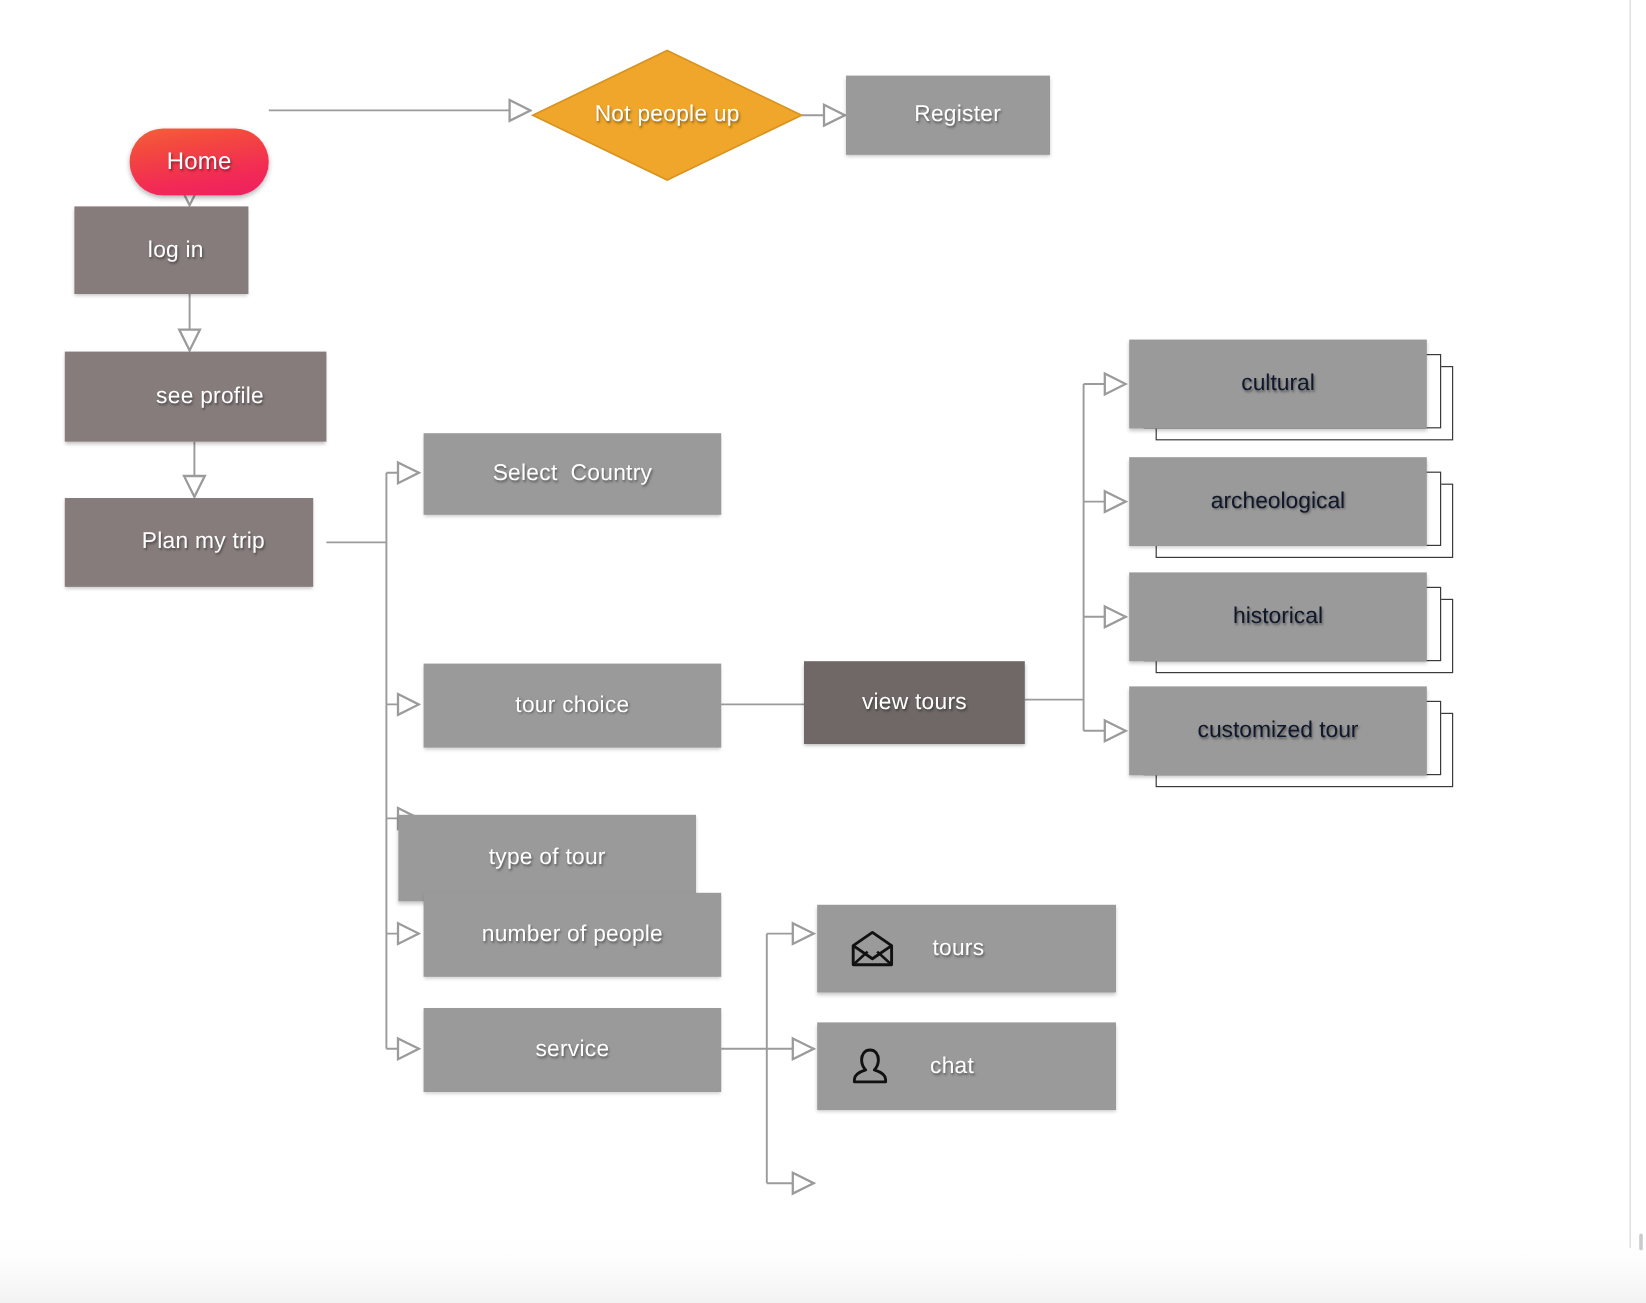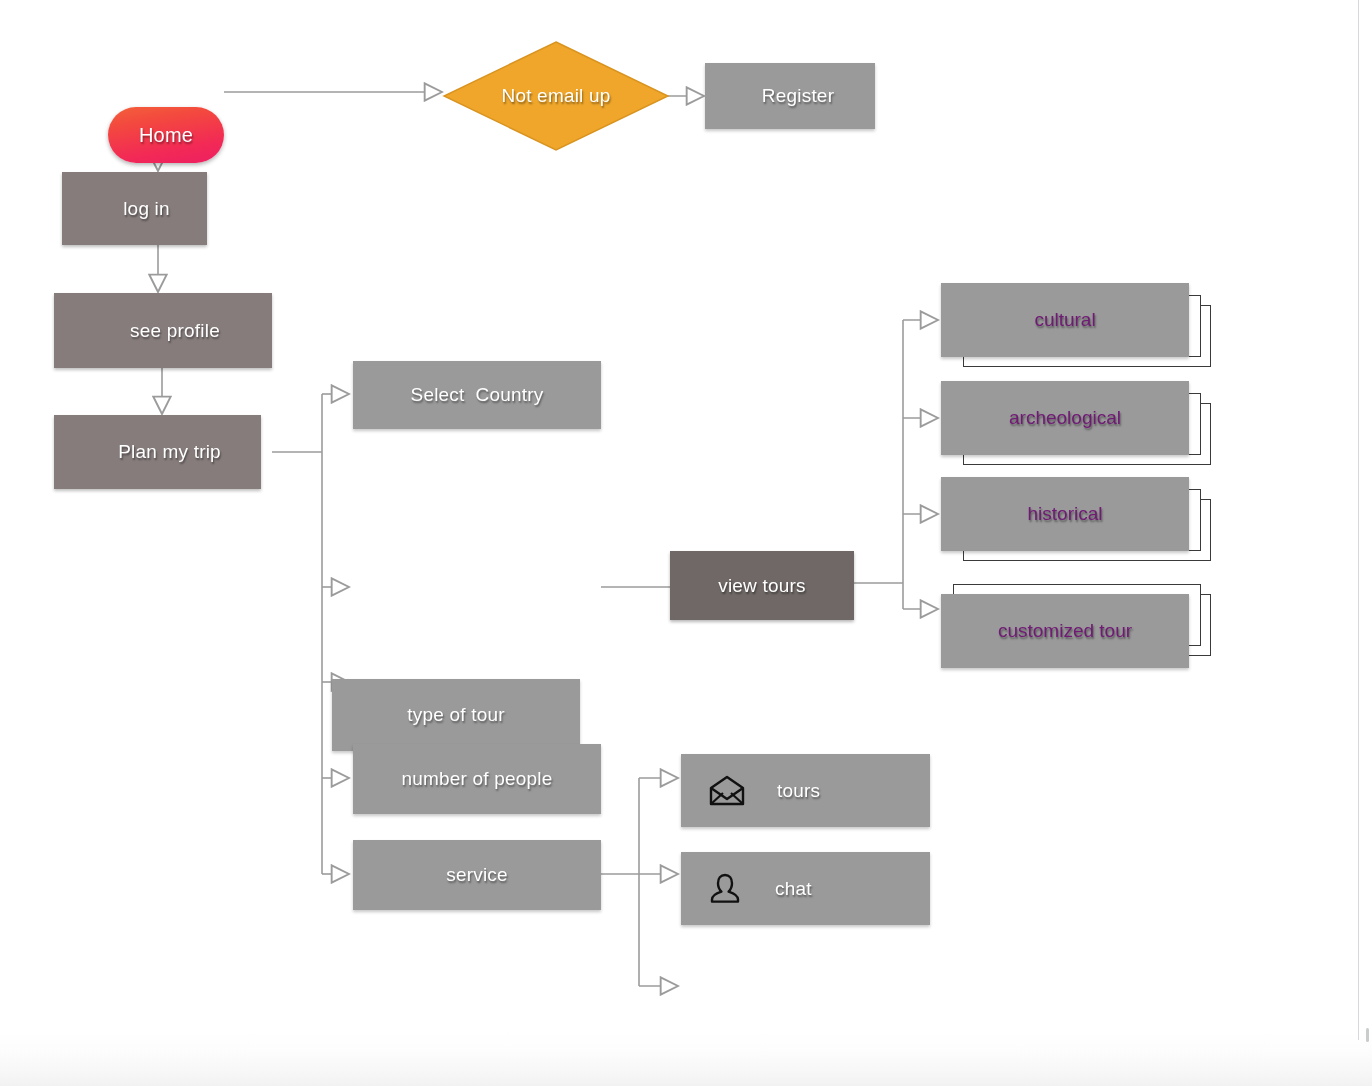--- a/index.html
+++ b/index.html
@@ -100,21 +100,21 @@
     border: 1.6px solid #3a3a3a;
   }
   .stack-wrap .face {
     position: absolute;
     left: 0; top: 0;
     background: #9a9a9a;
     box-shadow: 0 2px 3px rgba(0,0,0,0.22);
     display: flex;
     align-items: center;
     justify-content: center;
-    color: #701a75;
+    color: #0f172a;
     font-size: 19px;
     text-shadow: 1px 1.5px 2px rgba(0,0,0,0.42);
     white-space: pre;
   }
 
   
   .node-icon {
     justify-content: flex-start;
     padding-left: 26px;
     gap: 30px;
@@ -182,21 +182,21 @@
   </svg>
 
   <div class="node node-home" style="left:108px; top:65px; width:116px; height:56px;margin-top:42px;">
     <span>Home</span>
   </div>
 
   <div class="node node-diamond" style="left:442px; top:40px; width:228px; height:112px;">
     <svg class="dia-shape" viewBox="0 0 228 112" preserveAspectRatio="none">
       <polygon points="114,2 226,56 114,110 2,56" fill="#efa62a" stroke="#d9931f" stroke-width="1.4"></polygon>
     </svg>
-    <span class="dia-label">Not email up</span>
+    <span class="dia-label">Not people up</span>
   </div>
 
   <div class="node box-plain" style="left:705px; top:63px; width:170px; height:66px;padding-left:16px;">
     <span>Register</span>
   </div>
 
   <div class="node box-mauve" style="left:62px; top:172px; width:145px; height:73px;">
     <span>log in</span>
   </div>
 
@@ -205,20 +205,23 @@
   </div>
 
   <div class="node box-mauve" style="left:54px; top:415px; width:207px; height:74px;">
     <span>Plan my trip</span>
   </div>
 
   <div class="node box-plain" style="left:353px; top:361px; width:248px; height:68px;">
     <span>Select  Country</span>
   </div>
 
+  <div class="node box-plain" style="left:353px; top:553px; width:248px; height:70px;">
+    <span>tour choice</span>
+  </div>
 
   <div class="node box-plain" style="left:332px; top:648px; width:248px; height:72px;margin-top:31px;">
     <span>type of tour</span>
   </div>
 
   <div class="node box-plain" style="left:353px; top:744px; width:248px; height:70px;">
     <span>number of people</span>
   </div>
 
   <div class="node box-plain" style="left:353px; top:840px; width:248px; height:70px;">
@@ -249,21 +252,21 @@
     <div class="sheet" style="left:22px; top:22px; width:248px; height:62px;"></div>
     <div class="sheet" style="left:12px; top:12px; width:248px; height:62px;"></div>
     <div class="face" style="width:248px; height:74px;">
       <span>historical</span>
     </div>
   </div>
 
   <div class="stack-wrap" style="left:941px; top:572px; width:292px; height:88px;">
     <div class="sheet" style="left:22px; top:22px; width:248px; height:62px;"></div>
     <div class="sheet" style="left:12px; top:12px; width:248px; height:62px;"></div>
-    <div class="face" style="width:248px; height:74px;margin-top:22px;">
+    <div class="face" style="width:248px; height:74px;">
       <span>customized tour</span>
     </div>
   </div>
 
   <div class="node box-plain node-icon" style="left:681px; top:754px; width:249px; height:73px;">
     <span class="glyph">
       <svg width="38" height="32" viewBox="0 0 38 32">
         <path d="M3 13 L19 2 L35 13 L35 29 L3 29 Z" fill="none" stroke="#111" stroke-width="2.4" stroke-linejoin="round"></path>
         <path d="M3 13 L19 24 L35 13" fill="none" stroke="#111" stroke-width="2.4" stroke-linejoin="round"></path>
         <path d="M3 29 L15 18 M35 29 L23 18" fill="none" stroke="#111" stroke-width="2.2" stroke-linejoin="round"></path>

